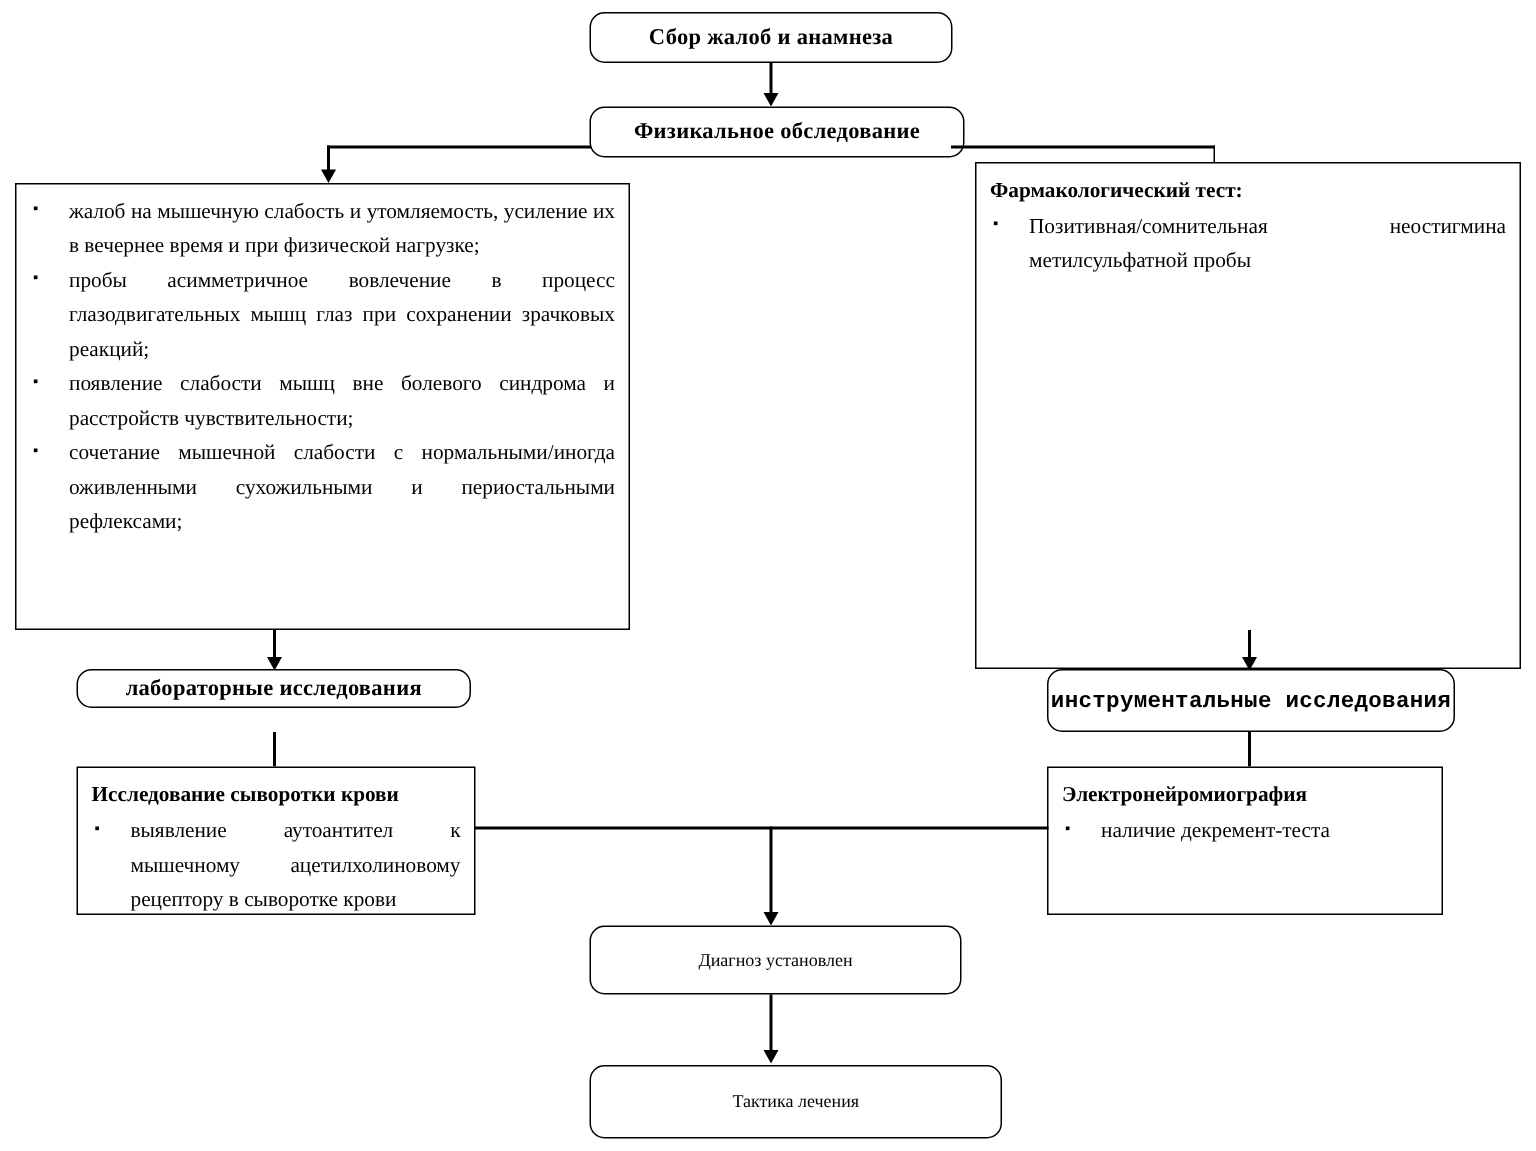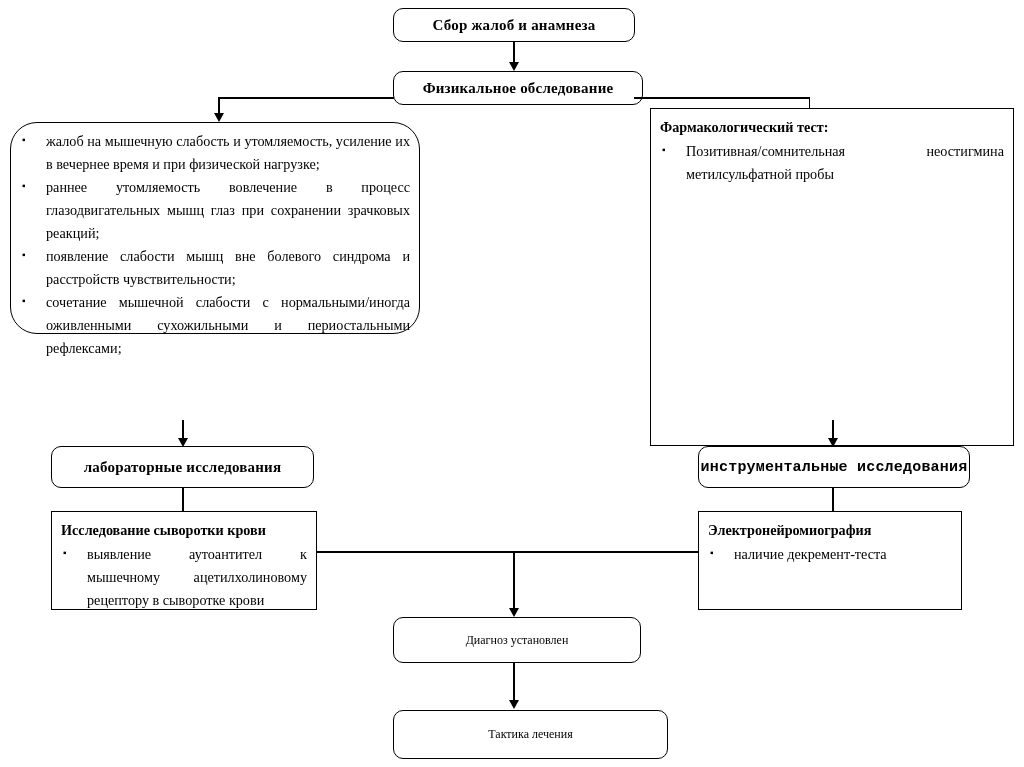--- a/index.html
+++ b/index.html
@@ -108,27 +108,27 @@
   </div>
 
   <div class="ln hl" style="left:218px; top:97px; width:176px;"></div>
   <div class="ln vl" style="left:218px; top:97px; height:20px;"></div>
   <div class="arrow" style="left:213.5px; top:113px;"></div>
 
   <div class="ln hl" style="left:634px; top:97px; width:176px;"></div>
   <div class="ln vl" style="left:808.5px; top:97px; height:20px;"></div>
   <div class="arrow" style="left:804px; top:113px;"></div>
 
-  <div class="box text" style="left:10px; top:122px; width:410px; height:212px;border-radius:27px;">
+  <div class="box text" style="left:10px; top:122px; width:410px; height:298px;">
     <ul class="blist">
       <li>
           <span>жалоб на мышечную слабость и утомляемость, усиление их в вечернее время и при физической нагрузке;</span>
         </li>
       <li>
-          <span>раннее утомляемость вовлечение в процесс глазодвигательных мышц глаз при сохранении зрачковых реакций;</span>
+          <span>пробы асимметричное вовлечение в процесс глазодвигательных мышц глаз при сохранении зрачковых реакций;</span>
         </li>
       <li>
           <span>появление слабости мышц вне болевого синдрома и расстройств чувствительности;</span>
         </li>
       <li>
           <span>сочетание мышечной слабости с нормальными/иногда оживленными сухожильными и периостальными рефлексами;</span>
         </li>
     </ul>
   </div>
 
@@ -140,21 +140,21 @@
         </li>
     </ul>
   </div>
 
   <div class="ln vl" style="left:182px; top:420px; height:22px;"></div>
   <div class="arrow" style="left:177.5px; top:438px;"></div>
 
   <div class="ln vl" style="left:832px; top:420px; height:22px;"></div>
   <div class="arrow" style="left:827.5px; top:438px;"></div>
 
-  <div class="box center" style="left:51px; top:446px; width:263px; height:42px;text-align:center;">
+  <div class="box center" style="left:51px; top:446px; width:263px; height:26px;text-align:center;">
     <span class="t-bold">лабораторные исследования</span>
   </div>
 
   <div class="box center" style="left:698px; top:446px; width:272px; height:42px;font-family:Liberation Mono, monospace;">
     <span class="t-bold">инструментальные исследования</span>
   </div>
 
   <div class="ln vl" style="left:182px; top:488px; height:23px;"></div>
   <div class="ln vl" style="left:832px; top:488px; height:23px;"></div>
 

